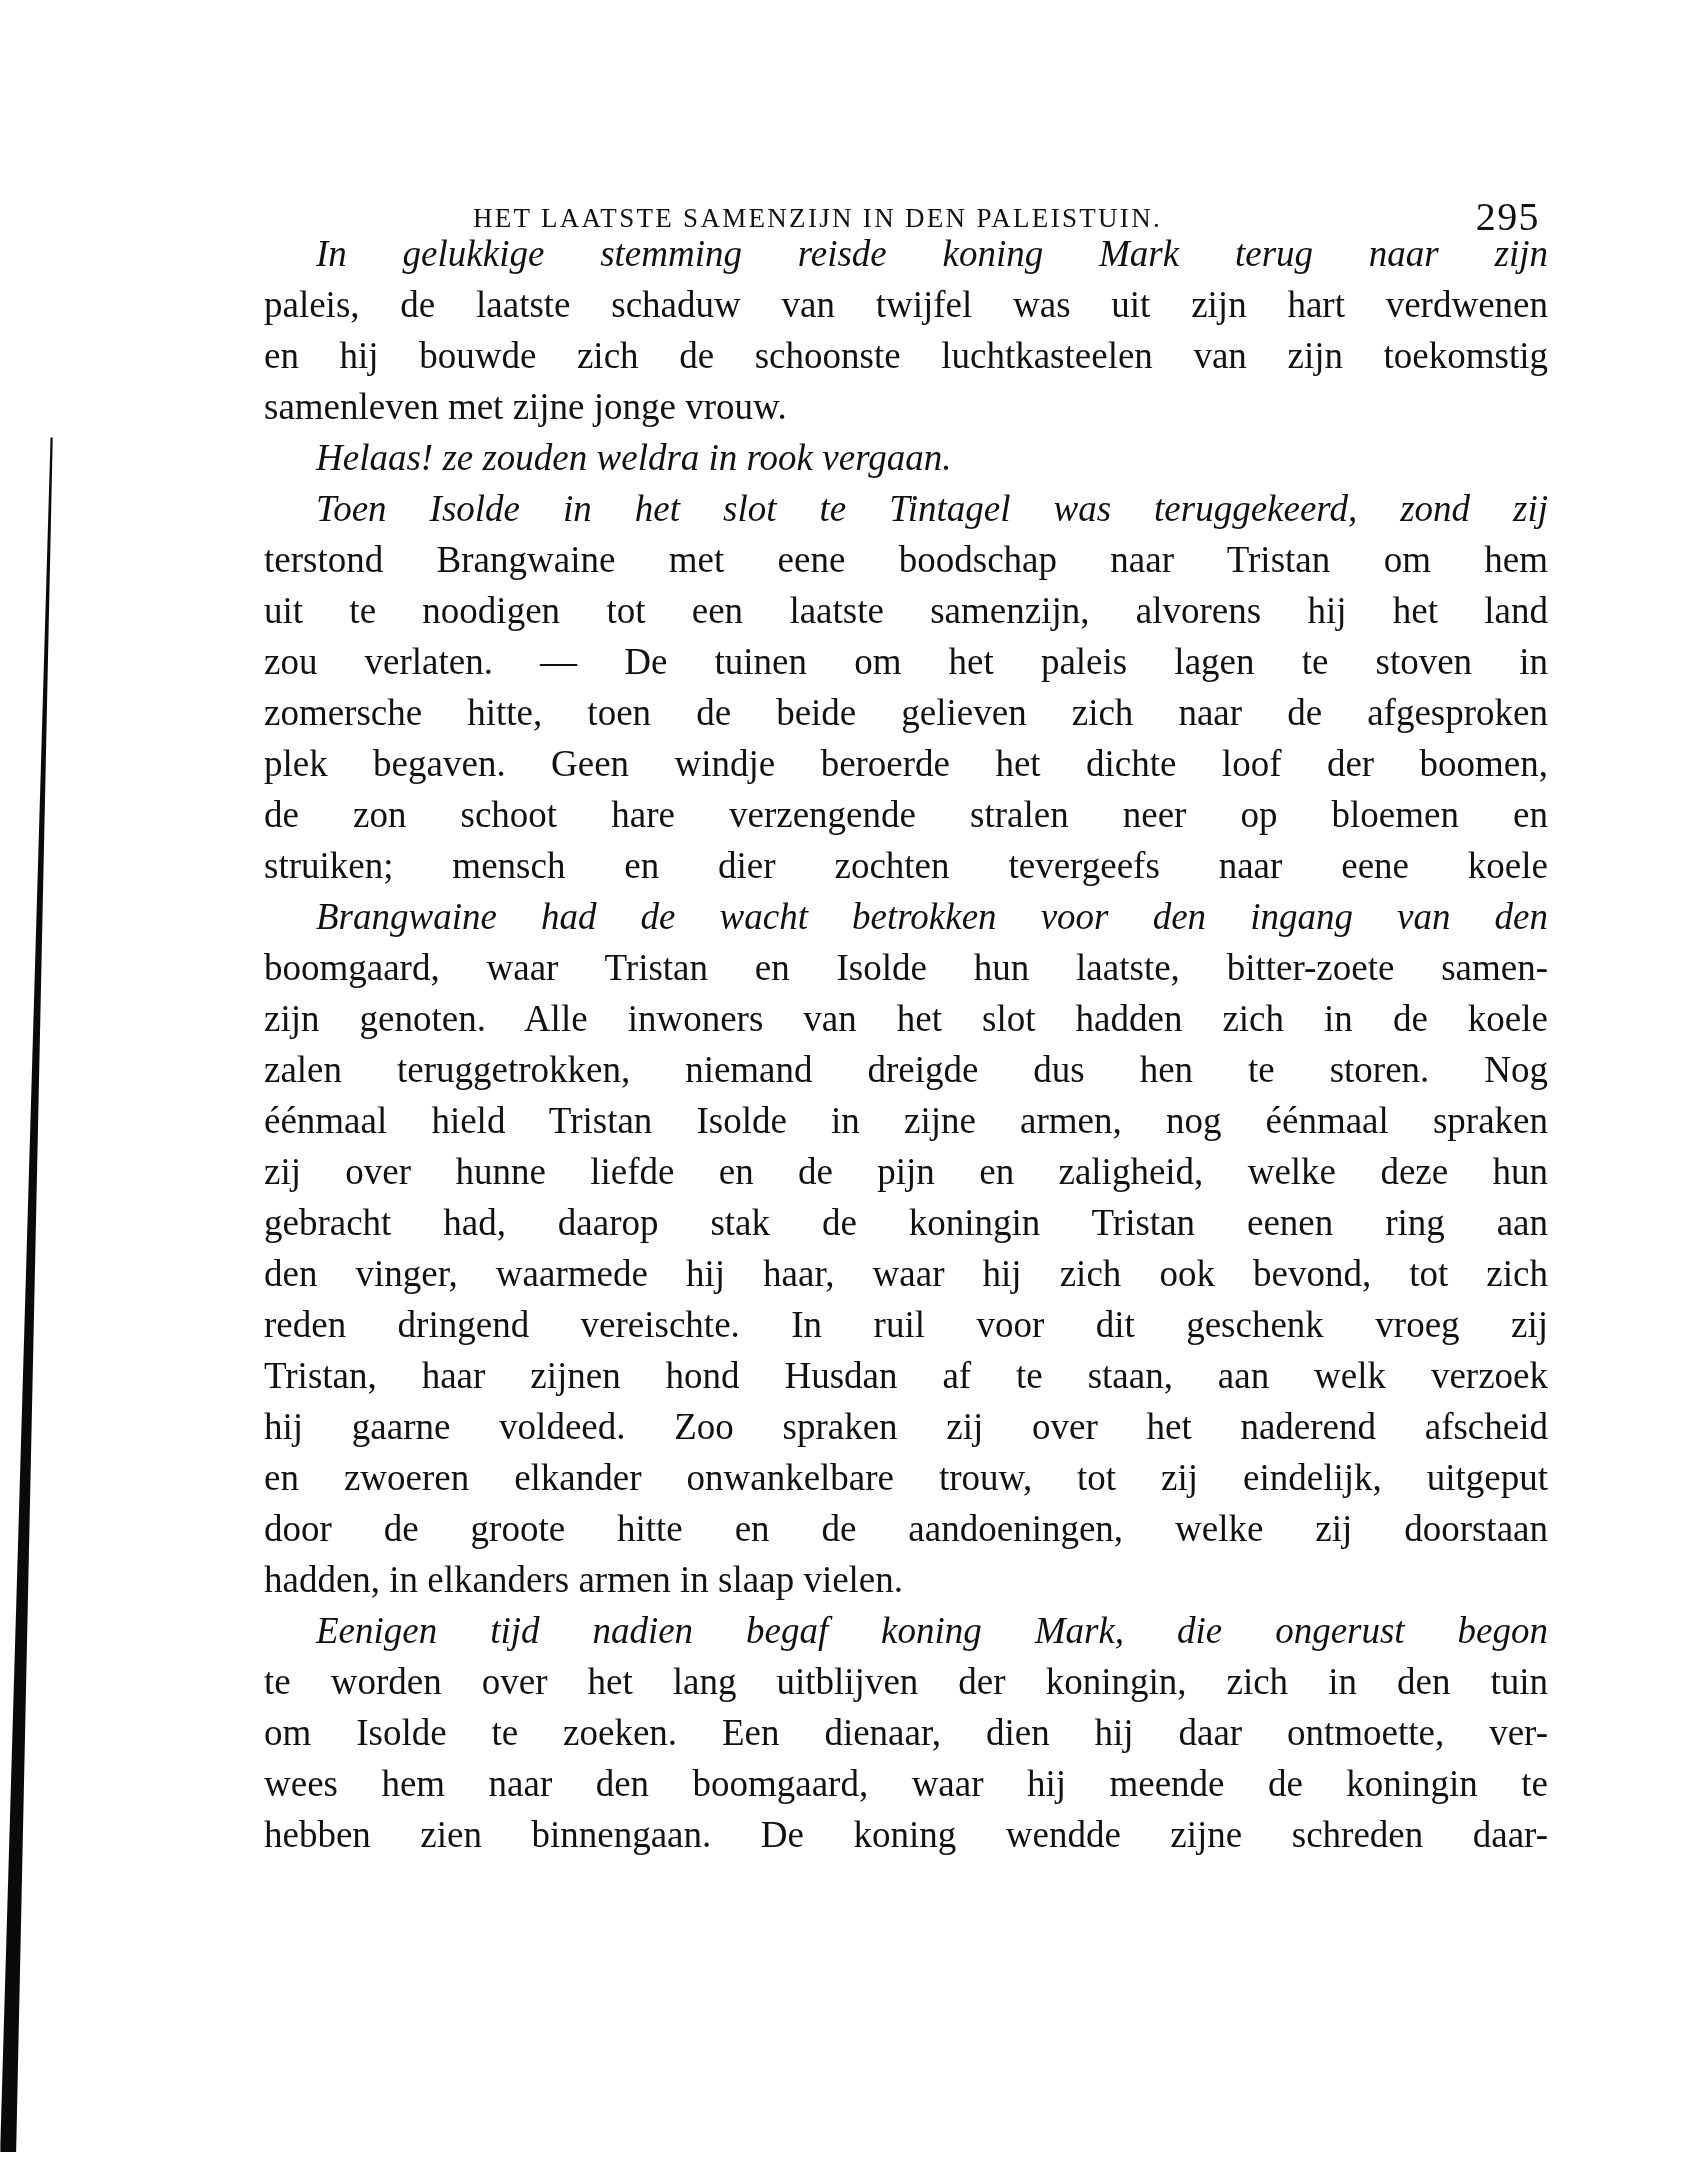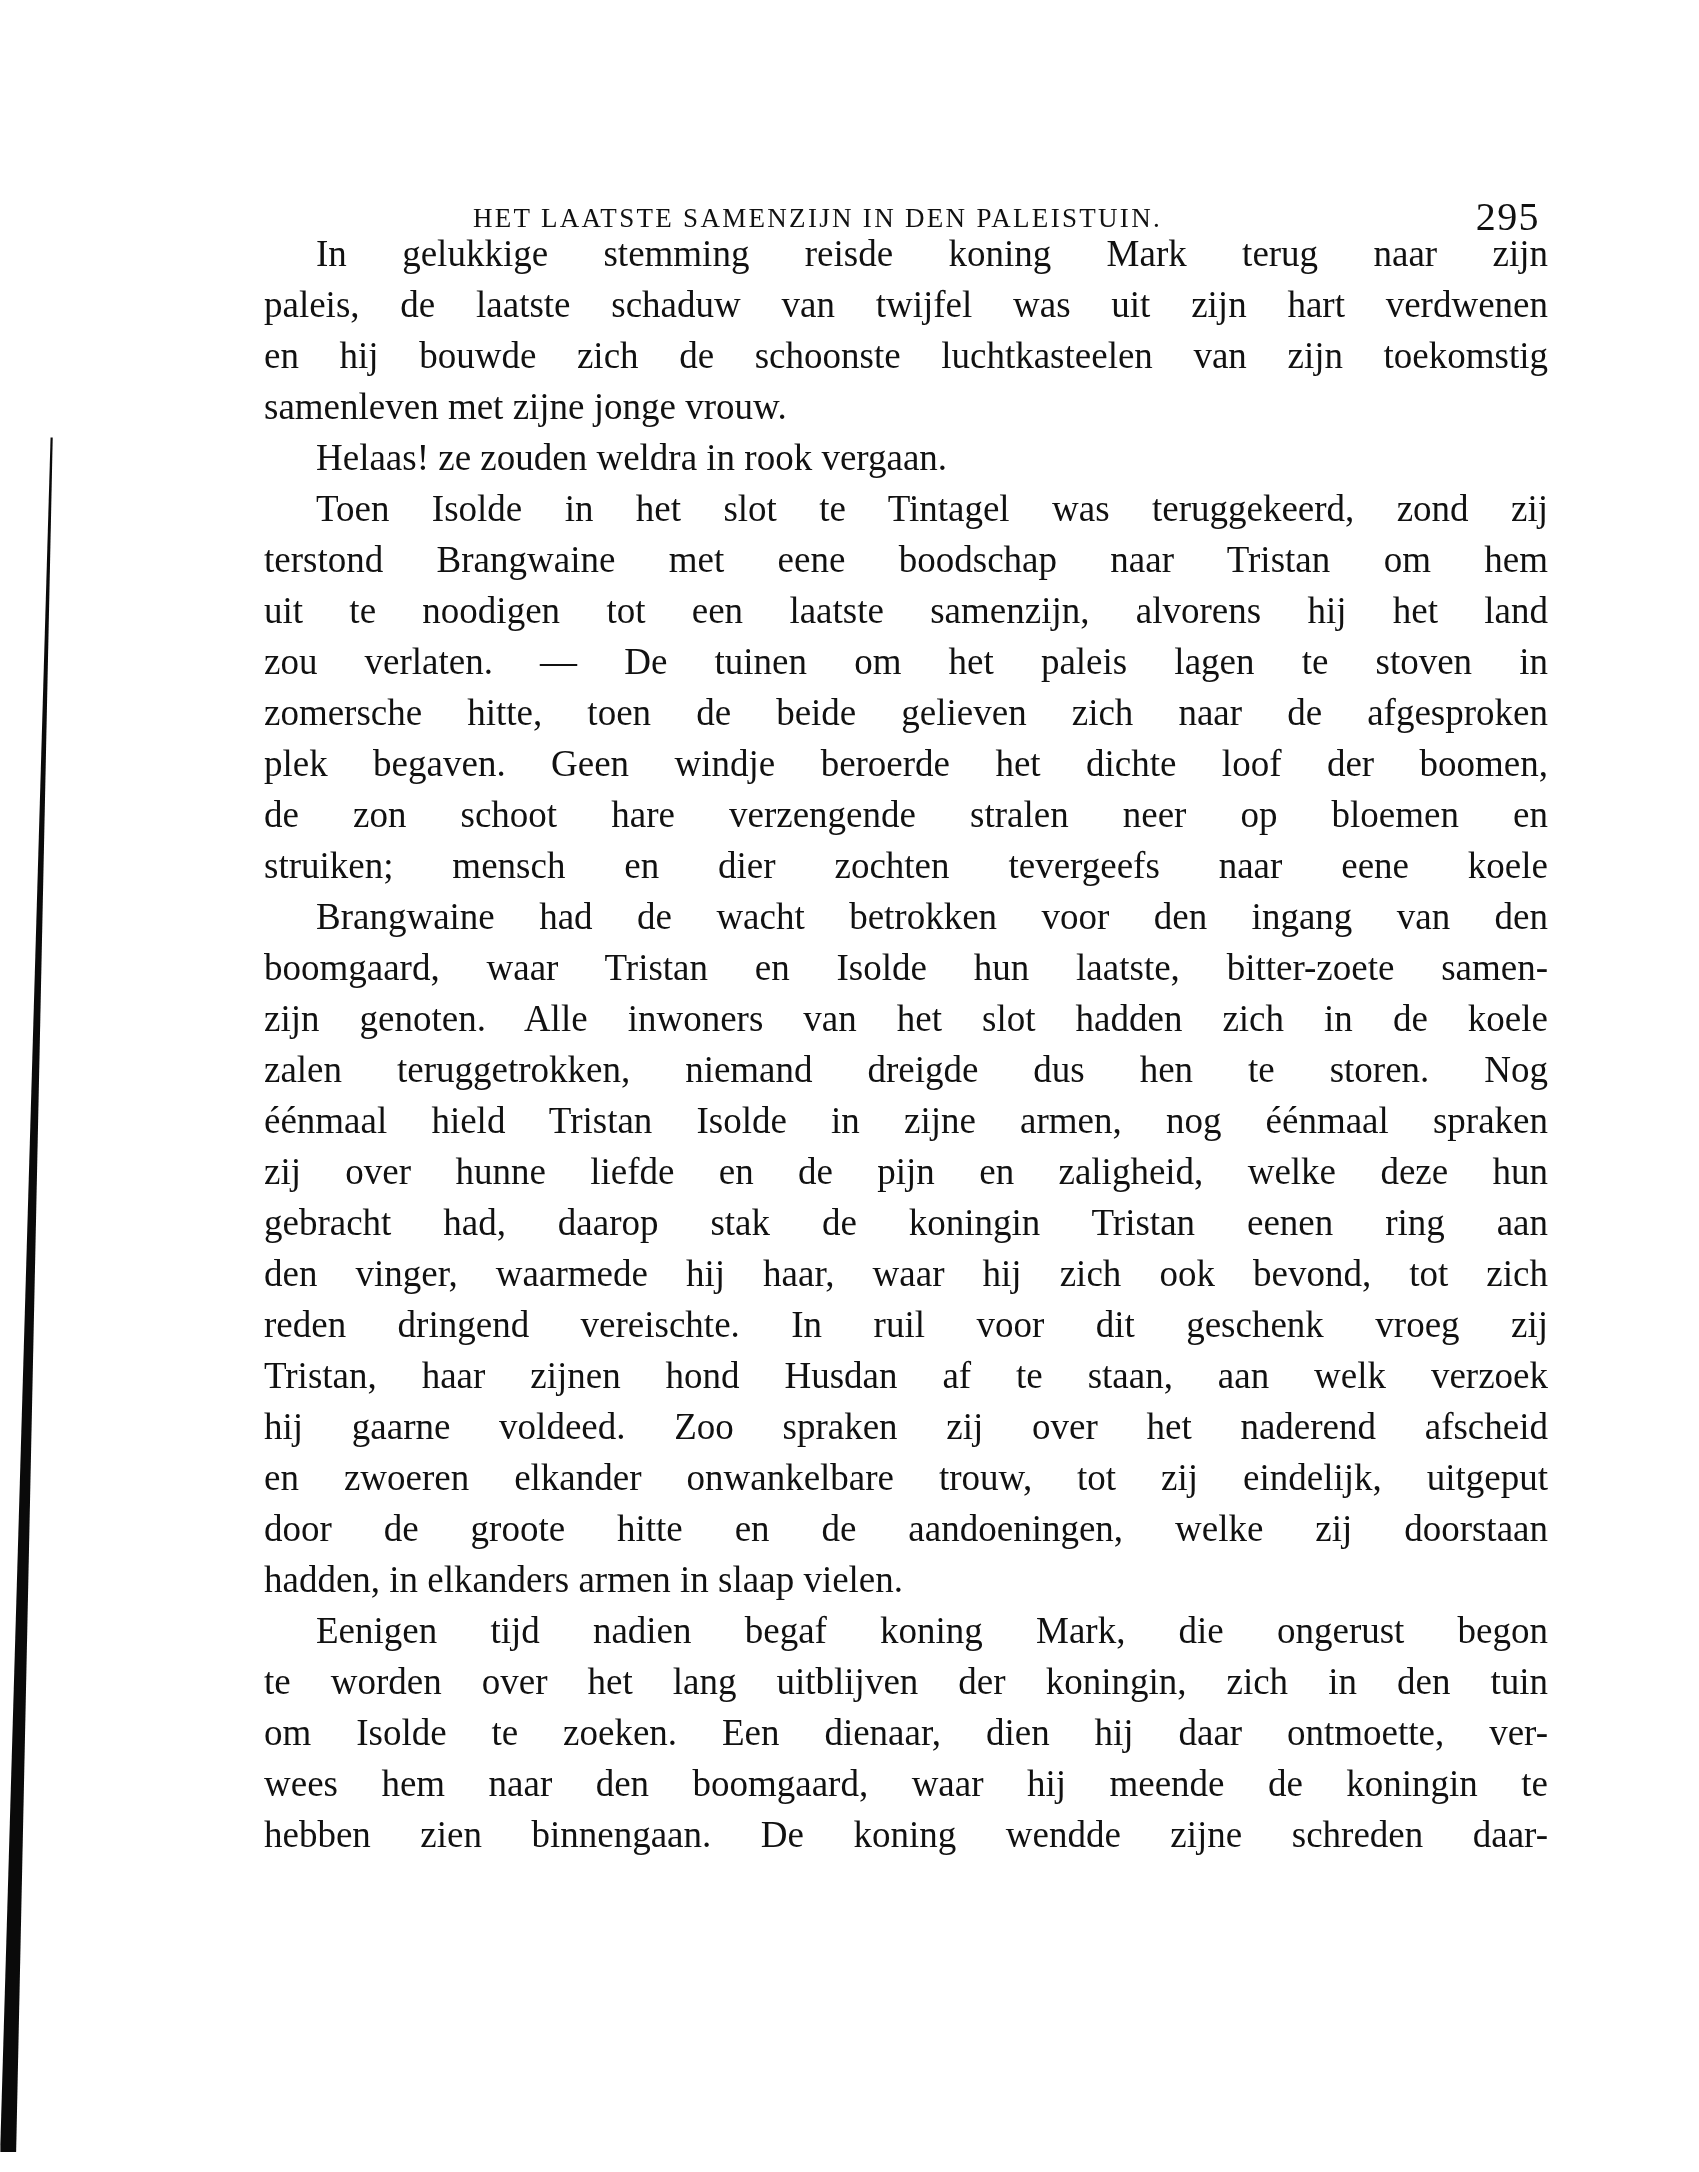--- a/index.html
+++ b/index.html
@@ -24,21 +24,21 @@
   .body-text {
     position: absolute; left: 264px; top: 228px; width: 1284px;
   }
   .paragraph { margin: 0; }
   .line {
     display: block; height: 51px; line-height: 51px;
     font-size: 37px; text-align: justify; text-align-last: justify;
     white-space: nowrap; overflow: visible;
   }
   .line.last { text-align-last: left; }
-  .line.indent { padding-left: 52px; }
+  .line.indent { padding-left: 52px; font-style: italic; }
 </style>
 </head>
 <body>
 
 <svg class="scan-edge" viewBox="0 0 2369 3028" width="1700" height="2172">
   <polygon points="70,610 73,610 22,3000 0,3000 0,2990" fill="#0a0a0a"></polygon>
 </svg>
 
 <div class="running-head">
   <span class="running-title">HET LAATSTE SAMENZIJN IN DEN PALEISTUIN.</span>

